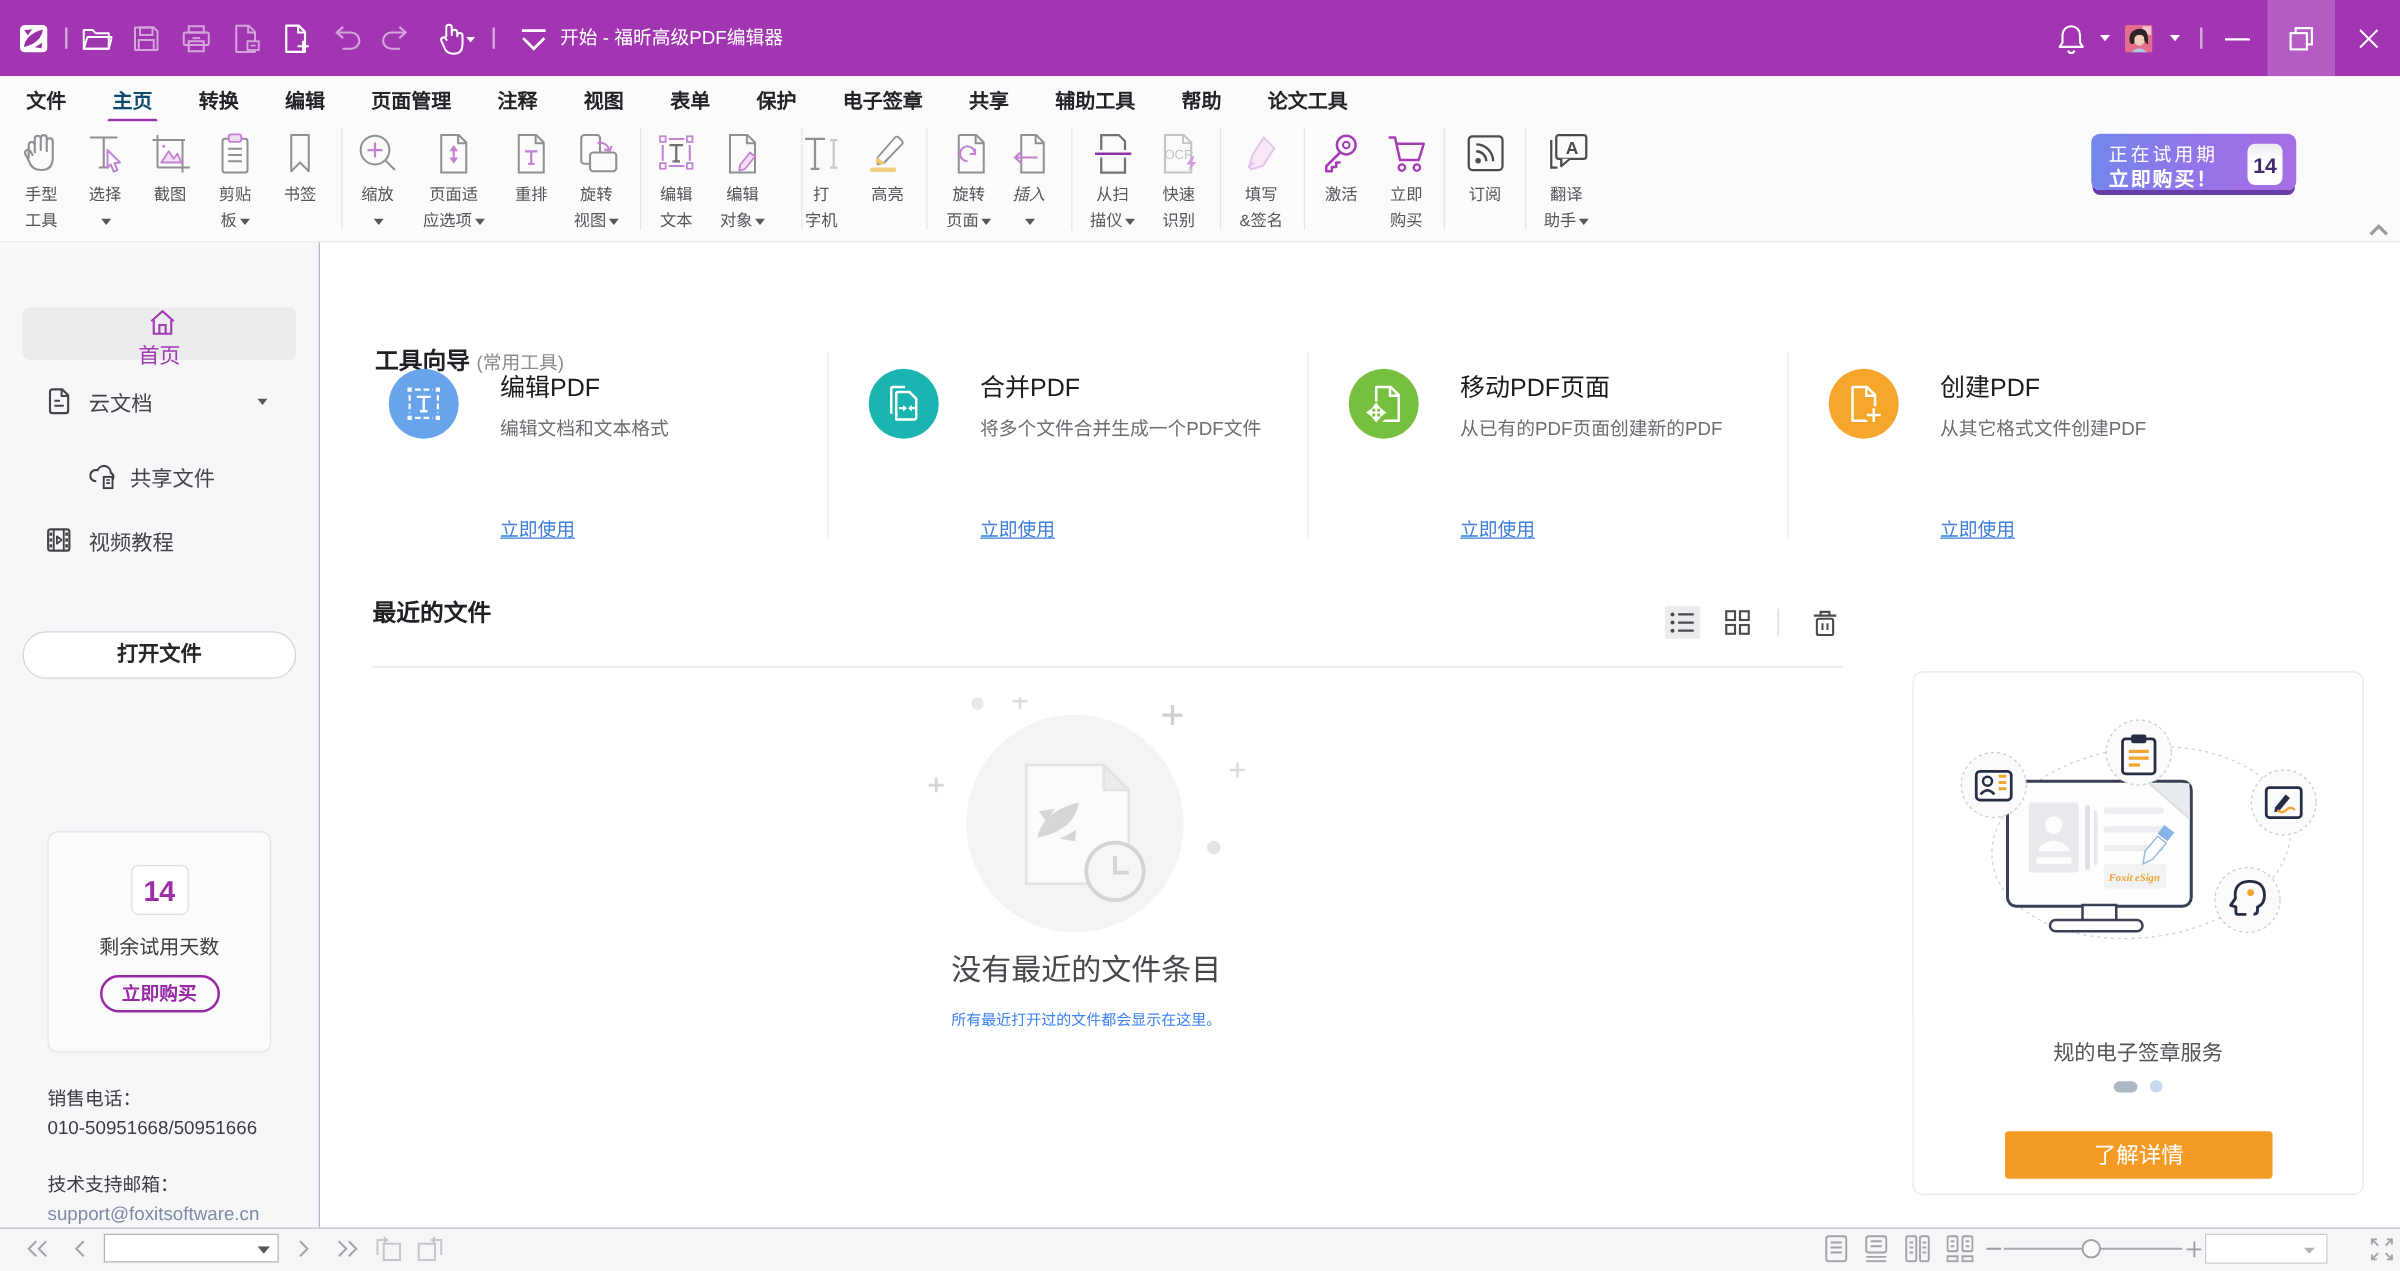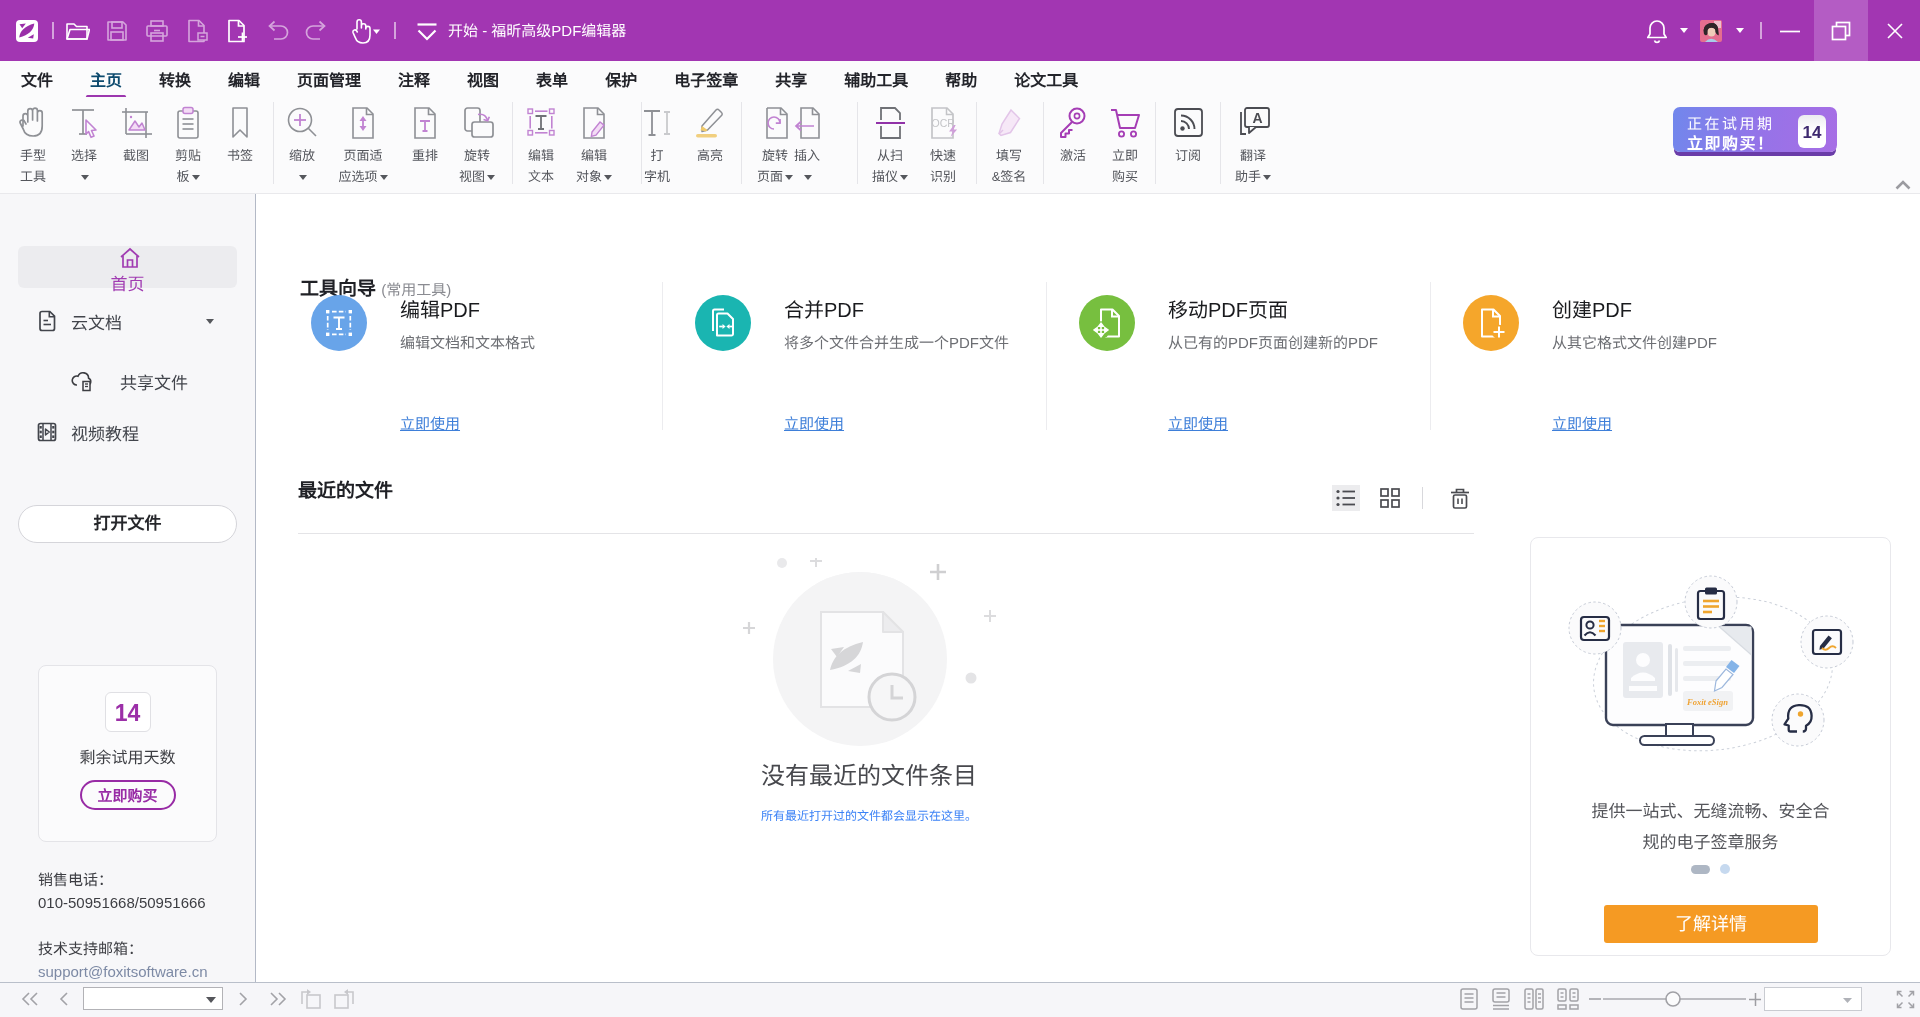--- a/index.html
+++ b/index.html
@@ -370,21 +370,21 @@
           <svg width="36" height="38" viewBox="0 0 36 38">
             <path d="M10 4 H24 L30 10 V30" fill="none" stroke="#8e9095" stroke-width="1.6"></path>
             <path d="M10 4 V34 H30 V30" fill="none" stroke="#8e9095" stroke-width="1.6"></path>
             <path d="M23.5 4 V10.5 H30" fill="none" stroke="#8e9095" stroke-width="1.6"></path>
             <path d="M23 19 a6 6 0 1 0 -6 6" fill="none" stroke="#c183d2" stroke-width="1.7"></path>
             <path d="M23 15 v4.2 h-4.2" fill="none" stroke="#c183d2" stroke-width="1.7"></path>
           </svg>
         </div>
         <div class="rlb">旋转<br>页面<span class="caret"></span></div>
       </div>
-      <div class="rb" style="left:767px;width:80px;">
+      <div class="rb" style="left:783px;width:80px;font-style:italic;">
         <div class="ric">
           <svg width="36" height="38" viewBox="0 0 36 38">
             <path d="M12 4 H24 L30 10 V34 H12 Z" fill="none" stroke="#8e9095" stroke-width="1.6"></path>
             <path d="M23.5 4 V10.5 H30" fill="none" stroke="#8e9095" stroke-width="1.6"></path>
             <path d="M25 22 H8 M12 17.5 L7 22 l5 4.5" fill="none" stroke="#c183d2" stroke-width="1.7"></path>
           </svg>
         </div>
         <div class="rlb">插入<br><span class="caret"></span></div>
       </div>
       <div class="rsep" style="left:857px;"></div>
@@ -485,21 +485,21 @@
   <div class="sitem" style="top:106px;">
     <svg class="ic" viewBox="0 0 24 24">
         <path d="M7 2.5 H14.8 L19.5 7.2 V19.5 a2 2 0 0 1 -2 2 H7 a2 2 0 0 1 -2 -2 V4.5 a2 2 0 0 1 2 -2 Z" fill="none" stroke="#42454c" stroke-width="1.7"></path>
         <path d="M14.3 2.5 V7.7 H19.5" fill="none" stroke="#42454c" stroke-width="1.6"></path>
         <line x1="8.5" y1="11.5" x2="13" y2="11.5" stroke="#42454c" stroke-width="1.6"></line>
         <line x1="8.5" y1="15.5" x2="16" y2="15.5" stroke="#42454c" stroke-width="1.6"></line>
       </svg>
     <span>云文档</span>
     <span class="caret" style="margin-left:84px;"></span>
   </div>
-  <div class="sitem" style="top:166px; padding-left:52px;gap:16px;">
+  <div class="sitem" style="top:166px; padding-left:52px;">
     <svg class="ic" viewBox="0 0 24 24" style="margin:0 10px 0 0;">
         <path d="M7 16 A4.5 4.5 0 1 1 8 7.2 A5.5 5.5 0 0 1 18.6 9.2 A3.6 3.6 0 0 1 18 16" fill="none" stroke="#3c3d42" stroke-width="1.6"></path>
         <rect x="13" y="12.5" width="7" height="9" fill="#f7f7f9" stroke="#3c3d42" stroke-width="1.5"></rect>
         <line x1="15" y1="15" x2="18" y2="15" stroke="#3c3d42" stroke-width="1.3"></line>
         <line x1="15" y1="17.5" x2="18" y2="17.5" stroke="#3c3d42" stroke-width="1.3"></line>
       </svg>
     <span>共享文件</span>
   </div>
   <div class="sitem" style="top:217px;">
     <svg class="ic" viewBox="0 0 24 24">
@@ -708,21 +708,20 @@
 <rect x="282" y="92" width="28" height="24" rx="2.5" fill="#fbfbfc" stroke="#262d45" stroke-width="2.2"></rect>
 <path d="M289 108 l8.5 -10.5 3.4 2.8 -8.5 10.5 -4 1 Z" fill="#262d45"></path>
 <path d="M291 110 q3.5 3.5 7 0 t7 0" fill="none" stroke="#efa52e" stroke-width="1.9"></path>
 </g>
 <g>
 <circle cx="267" cy="182" r="26" fill="#fbfbfc" stroke="#c6cbd6" stroke-width="1" stroke-dasharray="2.5 2.5"></circle>
 <path d="M266 193.5 h-6.5 q-1.8 0 -1.8 -1.8 v-4.2 l-4.2 -1.2 3.8 -5.6 q-1.5 -12.8 10.5 -13.6 q12.3 -0.6 12.8 10.7 q0.3 7.2 -5.6 9.9 v2.8 q0 3 -3.2 3" fill="none" stroke="#262d45" stroke-width="2.3" stroke-linejoin="round"></path>
 <circle cx="269.5" cy="176" r="2.7" fill="#efa52e"></circle>
 </g>
 </svg></div>
-    <div class="ptxt" style="top:259px;">提供一站式、无缝流畅、安全合</div>
     <div class="ptxt" style="top:290px;">规的电子签章服务</div>
     <div class="dots">
         <div class="d1"></div>
         <div class="d2"></div>
       </div>
     <div class="lm">了解详情</div>
   </div>
 </div>
 
 <div id="statusbar">

